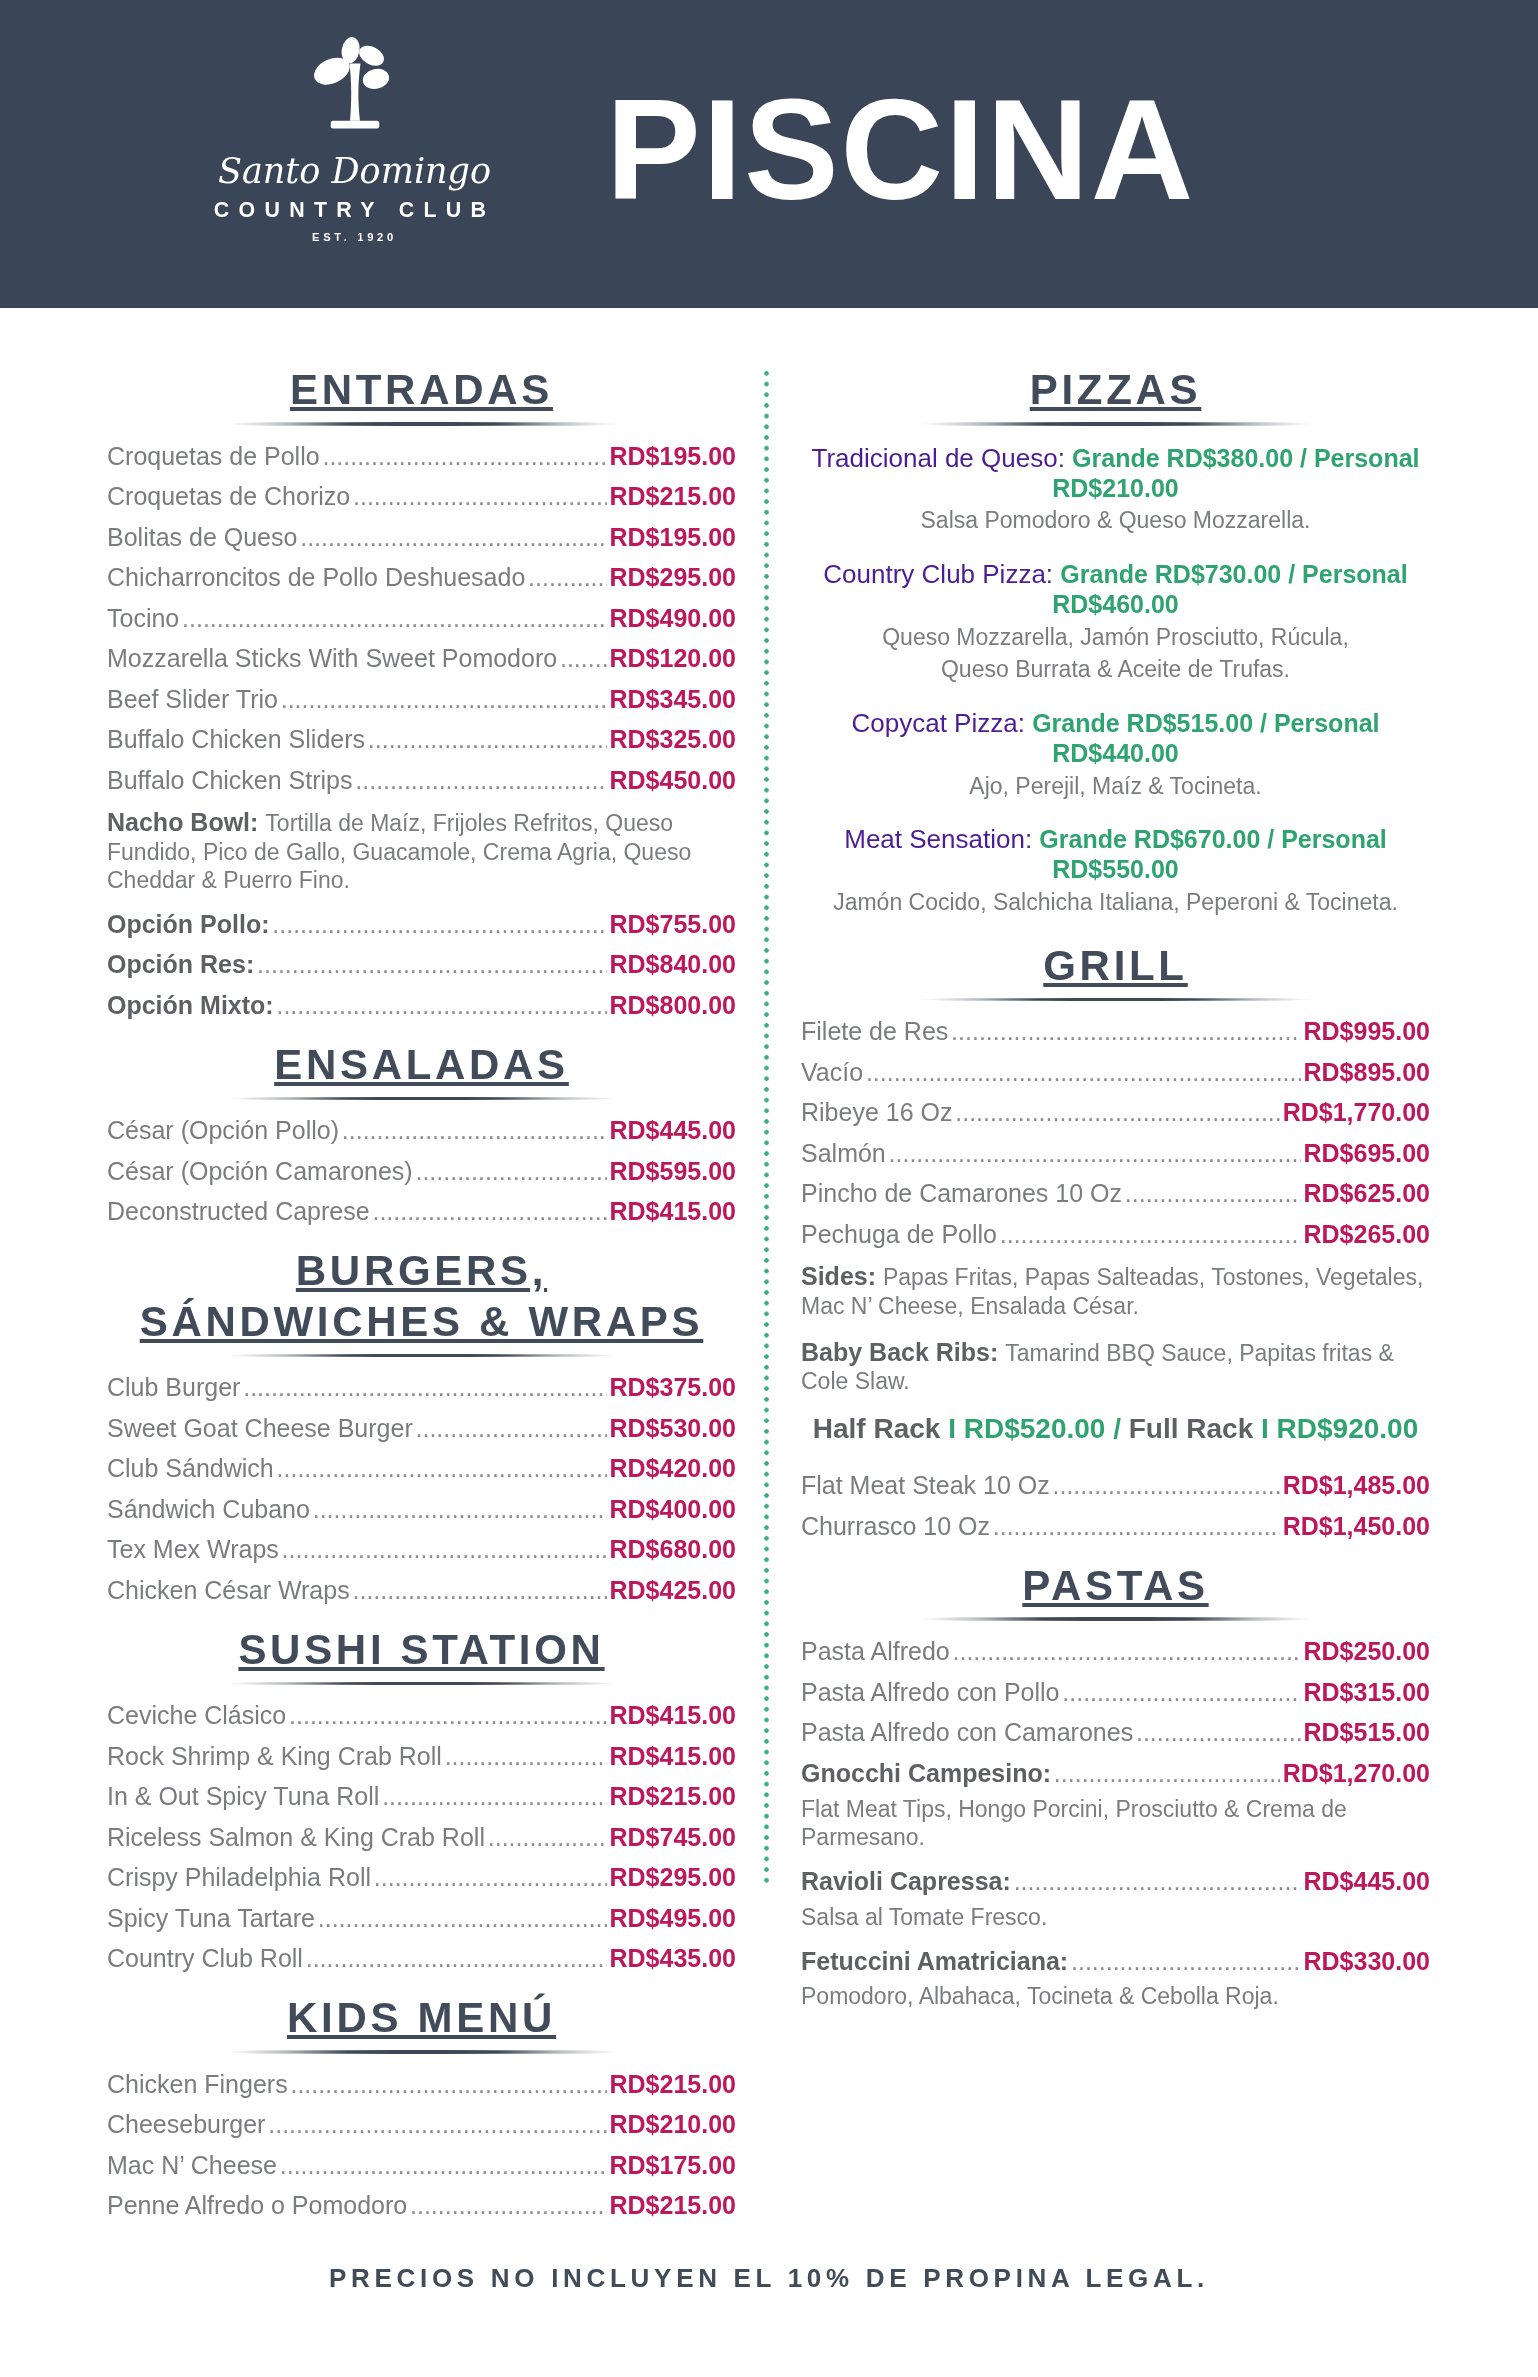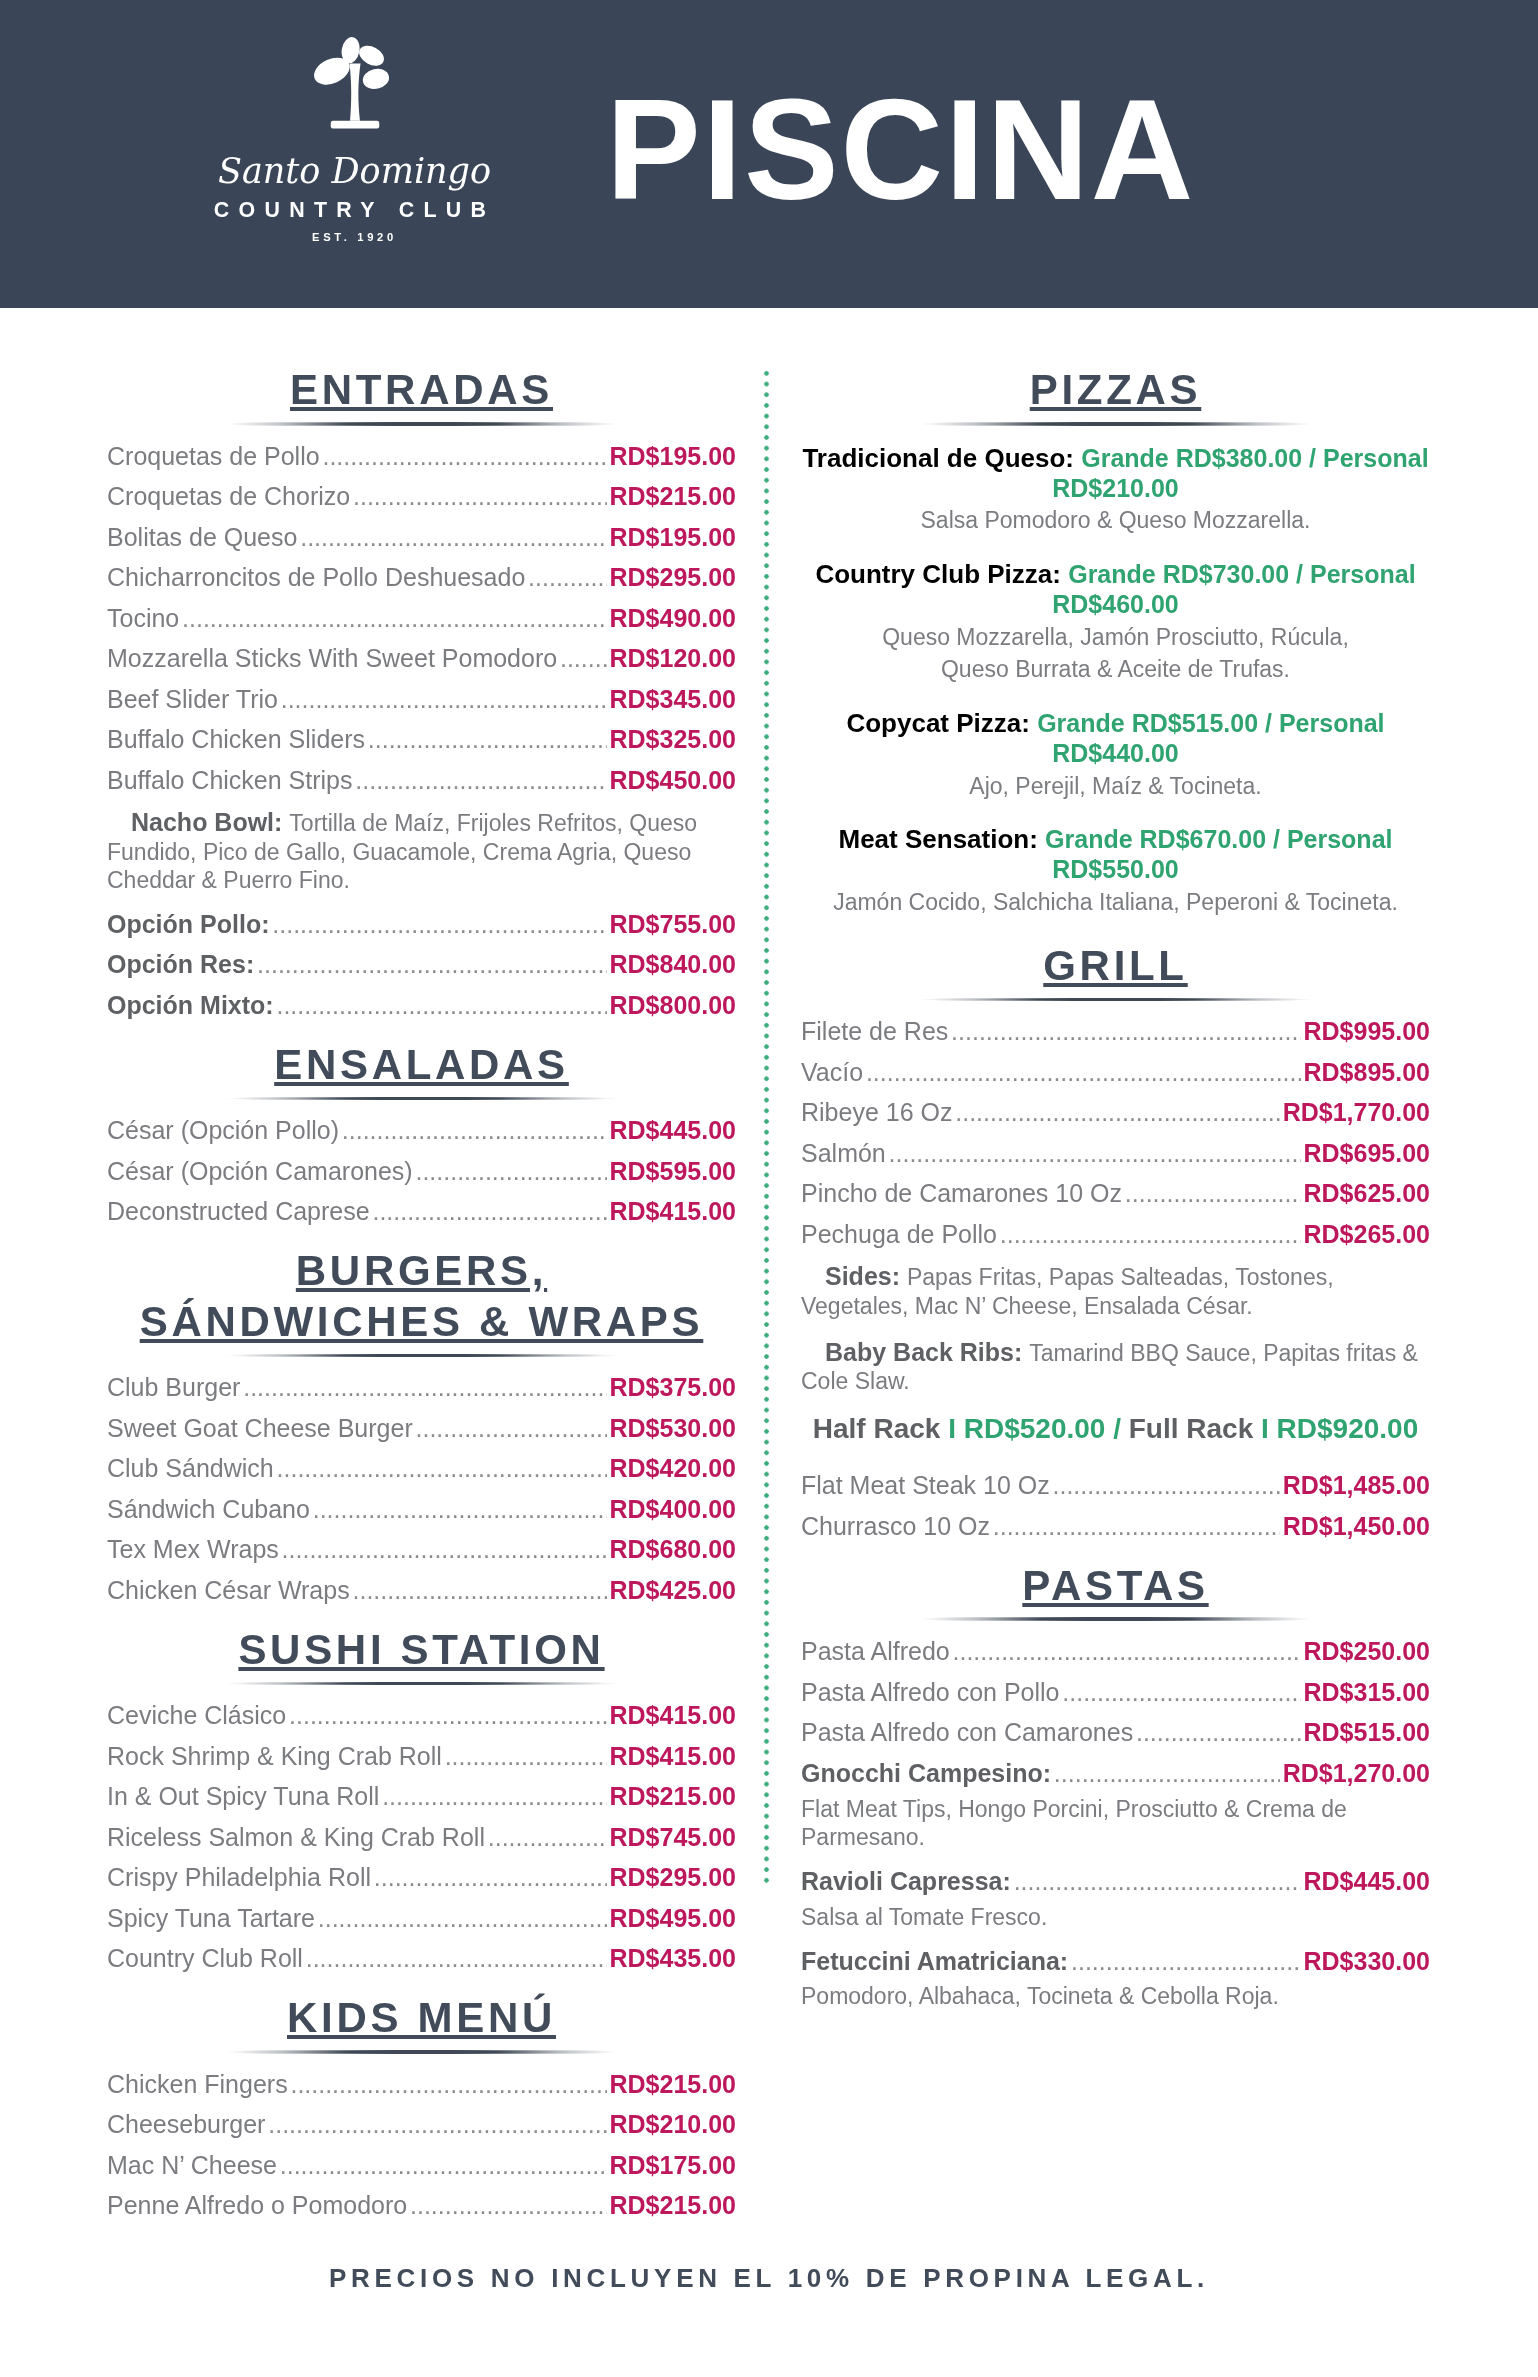--- a/index.html
+++ b/index.html
@@ -34,25 +34,25 @@
 
   .row{display:flex;align-items:baseline;font-size:25px;color:#7b7c80;
        line-height:1.1;margin-bottom:13px;}
   .row .name{white-space:nowrap;}
   .row.bold .name{font-weight:700;color:#5e6064;}
   .leader{flex:1;overflow:hidden;white-space:nowrap;margin:0 2.8px;color:#8a8b8e;min-width:17px;}
   .leader::after{content:"...........................................................................................................";}
   .price{font-weight:700;color:#be185d;white-space:nowrap;}
 
   .note{font-size:23px;color:#7b7c80;line-height:1.22;margin:1.9px 0 17px;}
-  .note b{color:#5e6064;font-size:25px;font-weight:700;margin-left:24px;}
+  .note b{color:#5e6064;font-size:25px;font-weight:700;}
   .desc{font-size:23px;color:#7b7c80;line-height:1.22;margin:-5.6px 0 17px;}
 
   .pizza{text-align:center;margin-bottom:24px;}
-  .pizza .pname{font-weight:700;color:#000000;font-size:26px;margin-top:48px;}
+  .pizza .pname{font-weight:400;color:#4c1d95;font-size:26px;margin-top:48px;}
   .pizza .pprice{font-weight:700;color:#2fa370;font-size:25px;}
   .pizza .pdesc{font-size:23px;color:#7b7c80;line-height:1.25;margin-top:3.7px;}
 
   .rack{text-align:center;font-size:28px;font-weight:700;margin:1.9px 0 26px;line-height:1.2;}
   .rack .g{color:#2fa370;}
   .rack .d{color:#5e6064;}
 
   
   .footer{position:absolute;left:0;top:2263px;width:100%;text-align:center;
           font-size:26px;font-weight:700;letter-spacing:4.7px;color:#414b59;}

